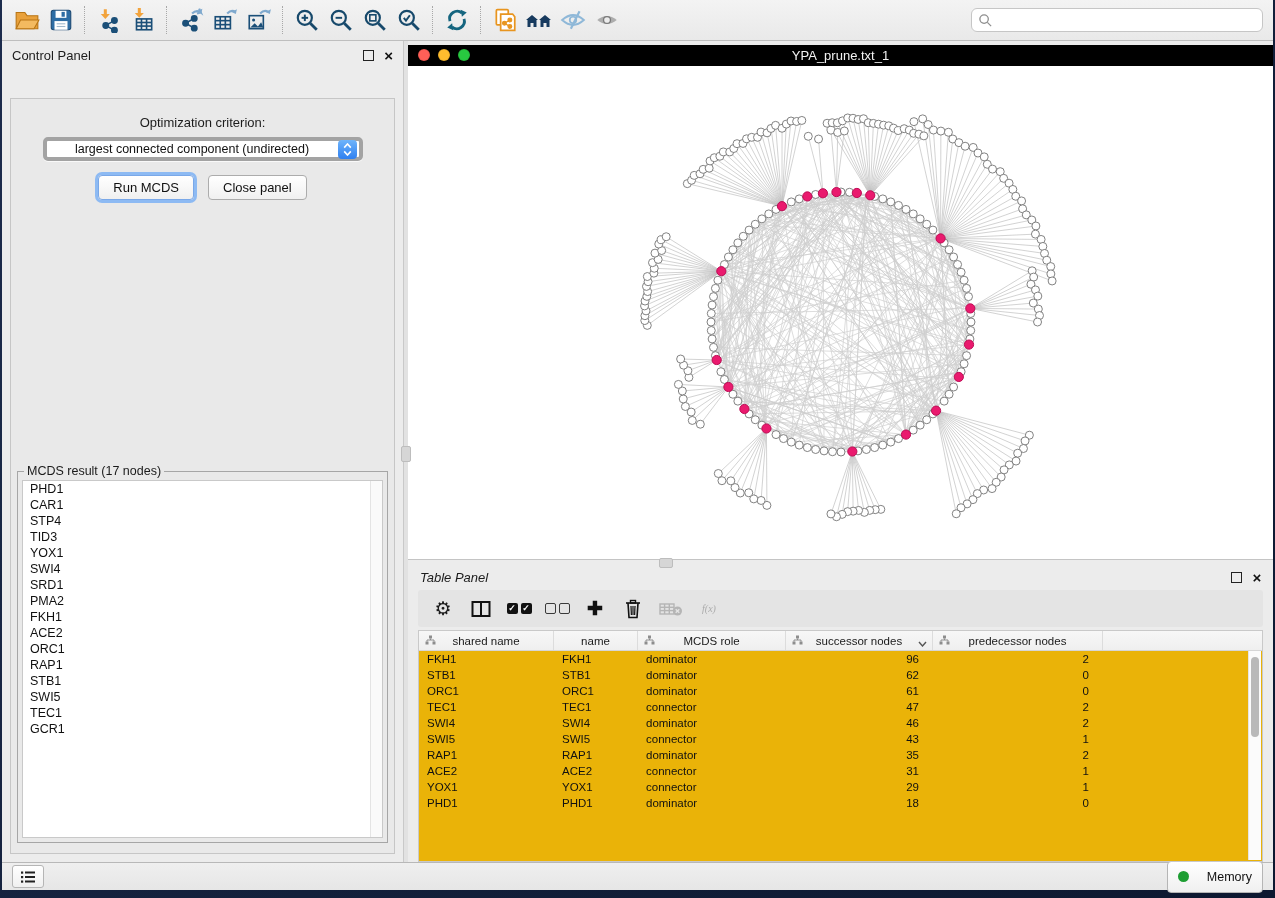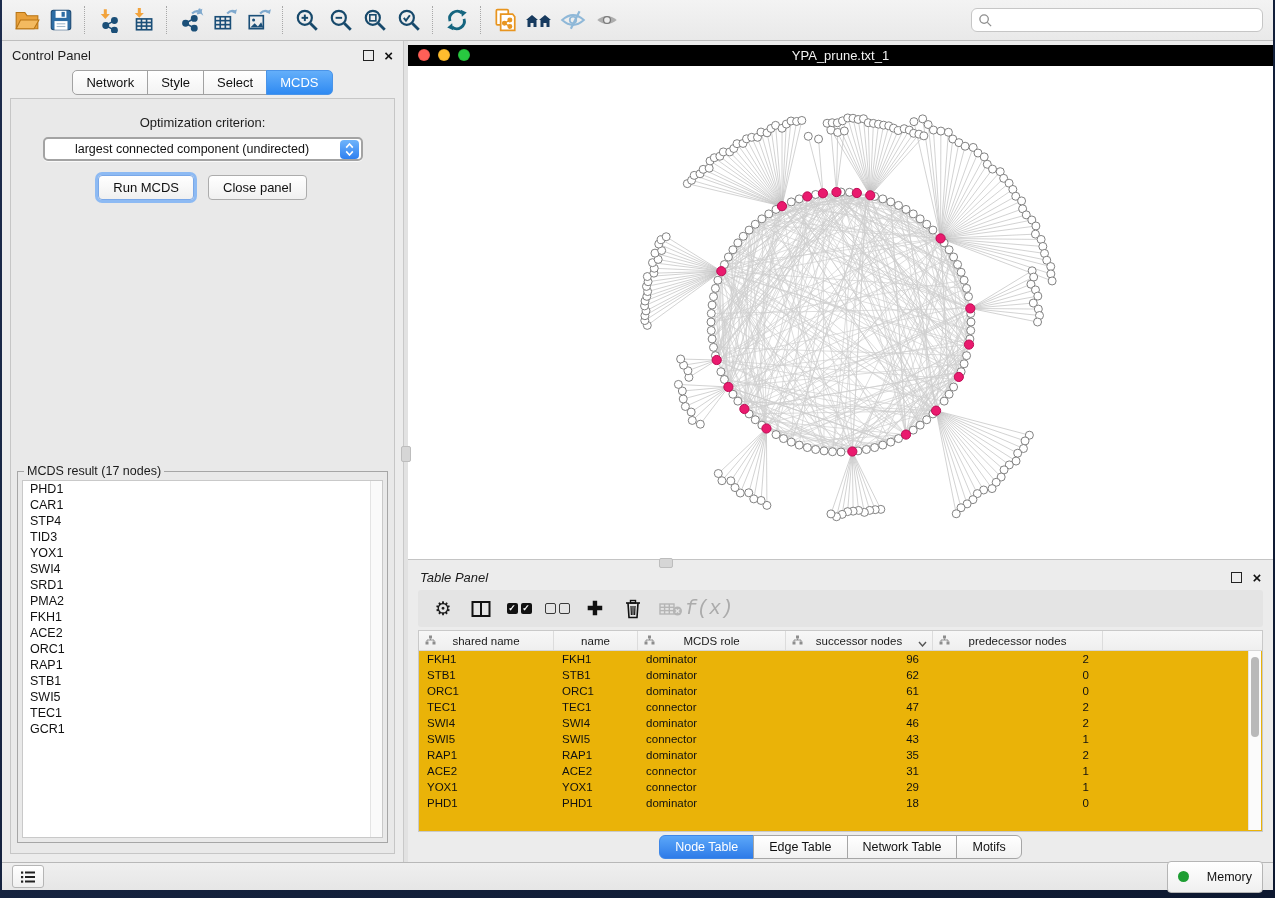--- a/index.html
+++ b/index.html
@@ -33,21 +33,21 @@
   .close-x{font-size:15px;font-weight:700;color:#111;line-height:1;}
   .cp-tabs{height:26px;display:flex;justify-content:center;align-items:flex-end;position:relative;z-index:2;}
   .cp-tab{border:1px solid #A2A2A2;background:linear-gradient(#FFFFFF,#F3F3F3);padding:4px 13px 4px;
     font-size:13px;color:#111;margin-left:-1px;}
   .cp-tab:first-child{border-radius:5px 0 0 5px;margin-left:0;}
   .cp-tab:last-child{border-radius:0 5px 5px 0;}
   .cp-tab.sel{background:linear-gradient(#64AFFA,#2F8AF2);border-color:#4A94E8;color:#fff;}
   .cp-body{position:absolute;left:8px;right:8px;top:57px;bottom:8px;background:#E9E9E9;
     border:1px solid #C6C6C6;box-sizing:border-box;}
   .opt-label{margin-top:16px;text-align:center;font-size:13px;color:#1c1c1c;}
-  .dd{width:320px;height:24px;margin:7px auto 8px;background:#fff;border:2px solid #a3a3a3;border-radius:5px;
+  .dd{width:320px;height:24px;margin:7px auto 8px;background:#fff;border:4px solid #a3a3a3;border-radius:5px;
     display:flex;align-items:center;box-sizing:border-box;box-shadow:0 1px 0 rgba(255,255,255,.7);}
   .dd-label{flex:1;text-align:center;font-size:12.5px;color:#111;}
   .dd-btn{width:19px;height:19px;margin-right:2px;border-radius:4px;
     background:linear-gradient(#6FB4FB,#2F80F0);display:flex;align-items:center;justify-content:center;}
   .btn-row{margin-top:14px;display:flex;justify-content:center;gap:14px;}
   .btn{height:23px;padding:0 14px;font-size:13px;color:#111;background:linear-gradient(#FFFFFF,#F0F0F0);
     border:1px solid #ACACAC;border-radius:4px;display:flex;align-items:center;font-family:"Liberation Sans",sans-serif;}
   .btn.focus{box-shadow:0 0 0 3px rgba(110,170,245,.75);border-color:#7AA8E8;}
   fieldset.mcds{position:absolute;left:6px;right:6px;top:365px;bottom:10px;margin:0;padding:0;
     border:1px solid #A6A6A6;background:#E9E9E9;}
@@ -72,21 +72,21 @@
   .hsplit .handle{position:absolute;left:29%;top:-2px;width:12px;height:8px;background:#D6D6D6;border:1px solid #BDBDBD;border-radius:2px;}
 
   
   .table-panel{flex:1;display:flex;flex-direction:column;min-height:0;}
   .tp-header{height:24px;flex:0 0 24px;display:flex;align-items:center;justify-content:space-between;padding:0 12px 0 12px;font-style:italic;}
   .tp-toolbar{margin:1px 10px 3px;height:37px;flex:0 0 37px;background:#E4E4E4;border-radius:3px;
     display:flex;align-items:center;gap:0;padding:0 6px;}
   .tp-tool{width:38px;height:30px;display:flex;align-items:center;justify-content:center;}
   .gear-glyph{font-size:19px;color:#1a1a1a;line-height:1;}
   .plus-glyph{font-size:19px;font-weight:700;color:#111;line-height:1;}
-  .fx-glyph{font-family:Liberation Mono, monospace;font-style:italic;font-size:20px;color:#ABABAB;}
+  .fx-glyph{font-family:Liberation Serif, serif;font-style:italic;font-size:10px;color:#ABABAB;}
   .cbx-pair{display:flex;gap:3px;}
   .cbx{width:11px;height:11px;border-radius:2px;background:#111;color:#fff;font-size:9px;font-weight:700;
     display:flex;align-items:center;justify-content:center;line-height:1;}
   .cbx.empty{background:#E4E4E4;border:1.5px solid #3a3a3a;box-sizing:border-box;color:transparent;}
   .table-wrap{margin:0 10px;flex:1;background:#eab308;border:1px solid #C9C9C9;position:relative;overflow:hidden;}
   .thead{display:flex;height:19px;background:linear-gradient(#F7F7F7,#EFEFEF);border-bottom:1px solid #D6D6D6;}
   .th{position:relative;font-size:11.5px;color:#1a1a1a;display:flex;align-items:center;justify-content:center;
     border-right:1px solid #DCDCDC;box-sizing:border-box;}
   .th .tree{position:absolute;left:6px;top:4px;}
   .th .sort{position:absolute;right:5px;top:6px;}
@@ -280,26 +280,20 @@
   <div class="main">
 
     <div class="left-panel">
       <div class="cp-header">
         <span class="panel-title">Control Panel</span>
         <span class="win-icons">
           <span class="float-box"></span>
           <span class="close-x">×</span>
         </span>
       </div>
-      <div class="cp-tabs">
-          <div class="cp-tab">Network</div>
-          <div class="cp-tab">Style</div>
-          <div class="cp-tab">Select</div>
-          <div class="cp-tab sel">MCDS</div>
-        </div>
       <div class="cp-body">
         <div class="opt-label">Optimization criterion:</div>
         <div class="dd">
           <span class="dd-label">largest connected component (undirected)</span>
           <span class="dd-btn">
             <svg width="9" height="13" viewBox="0 0 9 13">
                 <path d="M1.2 4.6L4.5 1l3.3 3.6" fill="none" stroke="#fff" stroke-width="1.6"></path>
                 <path d="M1.2 8.4L4.5 12l3.3-3.6" fill="none" stroke="#fff" stroke-width="1.6"></path>
               </svg>
           </span>
@@ -1321,26 +1315,20 @@
                 <div class="td" style="width: 84px;">PHD1</div>
                 <div class="td" style="width: 148px;">dominator</div>
                 <div class="td right" style="width: 147px;">18</div>
                 <div class="td right" style="width: 170px;">0</div>
               </div>
             </div>
           <div class="vscroll">
               <div class="vthumb"></div>
             </div>
         </div>
-        <div class="tp-tabs">
-            <div class="tp-tab sel">Node Table</div>
-            <div class="tp-tab">Edge Table</div>
-            <div class="tp-tab">Network Table</div>
-            <div class="tp-tab">Motifs</div>
-          </div>
       </div>
     </div>
   </div>
 
   <div class="statusbar">
     <div class="menu-btn">
       <svg width="16" height="14" viewBox="0 0 16 14">
           <g stroke="#222" stroke-width="2">
             <line x1="5" y1="2.5" x2="15" y2="2.5"></line>
             <line x1="5" y1="7" x2="15" y2="7"></line>

